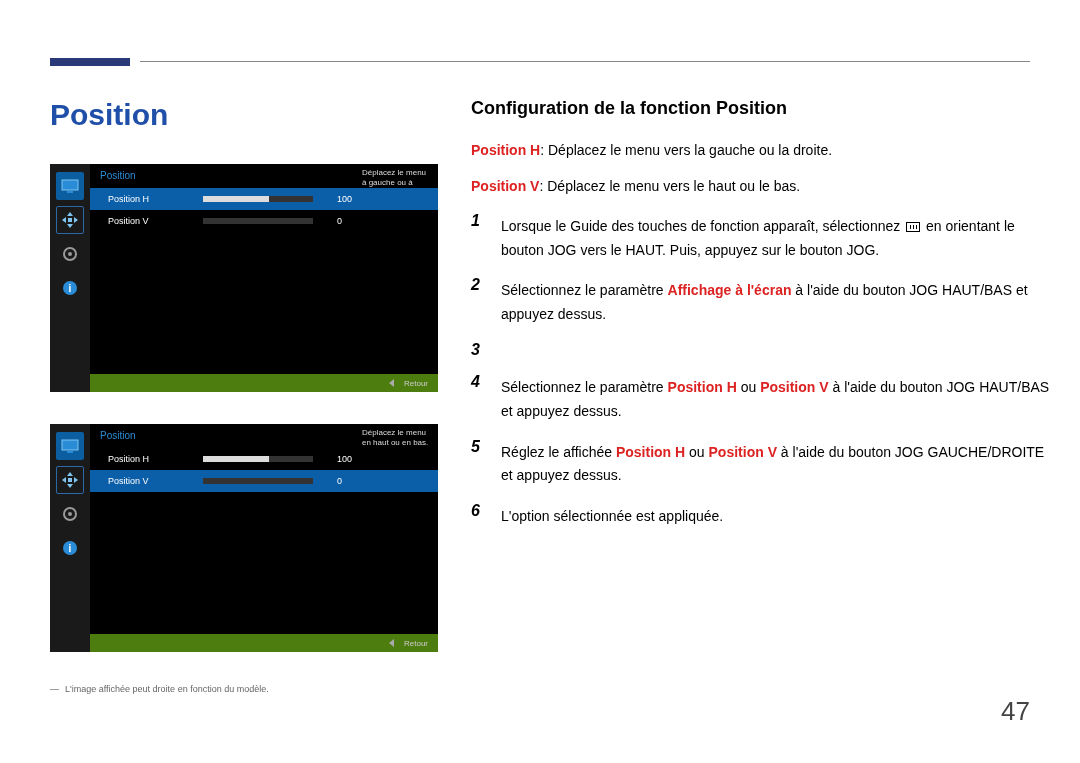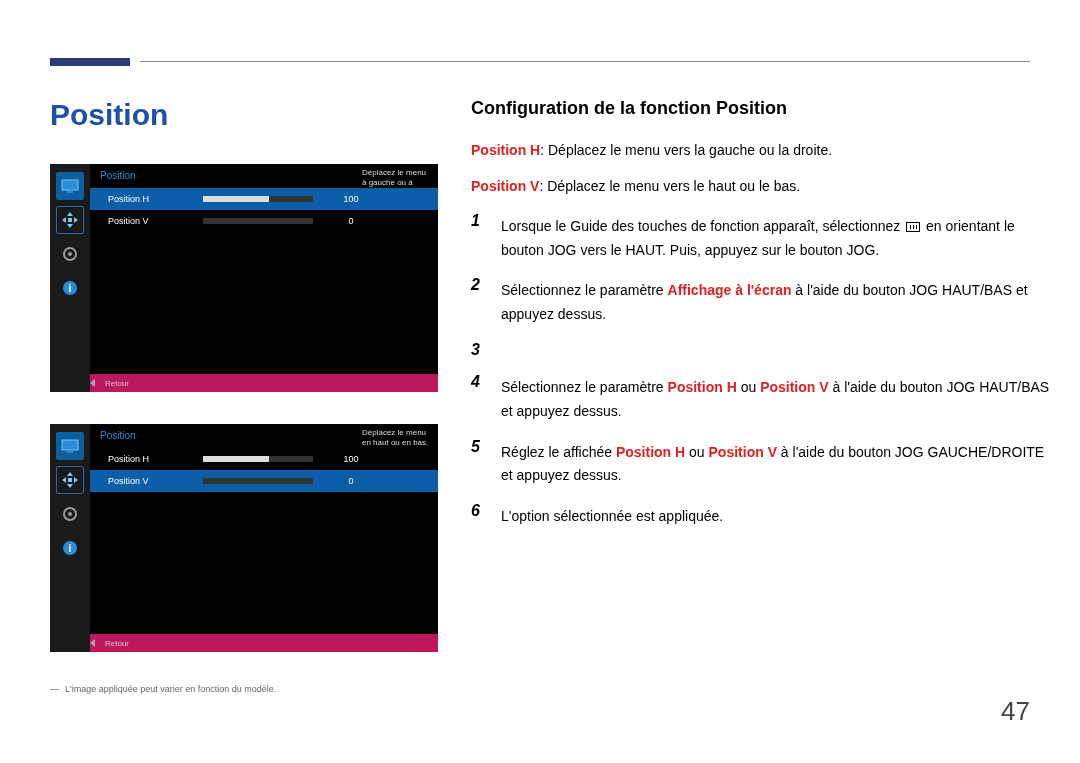--- a/index.html
+++ b/index.html
@@ -169,39 +169,40 @@
     background: #333;
     margin-right: 24px;
     position: relative;
   }
   .osd-row .slider .fill {
     position: absolute; left:0; top:0; bottom:0;
     background: #ddd;
   }
   .osd-row .val {
     width: 28px;
-    text-align: center;
+    text-align: left;
     font-size: 9px;
     color: #fff;
   }
   .osd-tip {
     position: absolute;
     left: 312px;
     top: 4px;
     width: 70px;
     font-size: 8px;
     color: #ddd;
     line-height: 1.3;
   }
   .osd-footer {
     position: absolute;
     bottom: 0; left: 40px; right: 0;
     height: 18px;
-    background: #be185d;
+    background: #4d7c0f;
     display: flex;
+    justify-content: flex-end;
     align-items: center;
     gap: 10px;
     padding-right: 10px;
     font-size: 8px;
     color: #ccc;
   }
   .tri-left {
     width: 0; height: 0;
     border-top: 4px solid transparent;
     border-bottom: 4px solid transparent;
@@ -336,21 +337,21 @@
         <span class="val">0</span>
       </div>
     </div>
     <div class="osd-footer">
       <span class="tri-left"></span>
       <span>Retour</span>
     </div>
   </div>
 
   <div class="footnote">
-    <span class="dash">―</span><span>L'image appliquée peut varier en fonction du modèle.</span>
+    <span class="dash">―</span><span>L'image affichée peut droite en fonction du modèle.</span>
   </div>
 </div>
 
 <div class="right-col">
   <div class="h2">Configuration de la fonction Position</div>
 
   <div class="desc">
     <b class="red">Position H</b><span>: Déplacez le menu vers la gauche ou la droite.</span>
   </div>
   <div class="desc">

